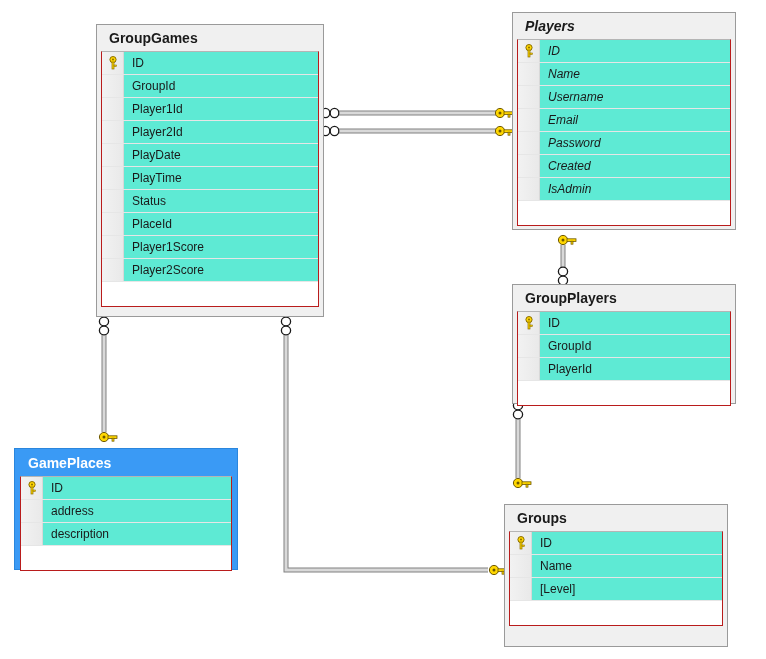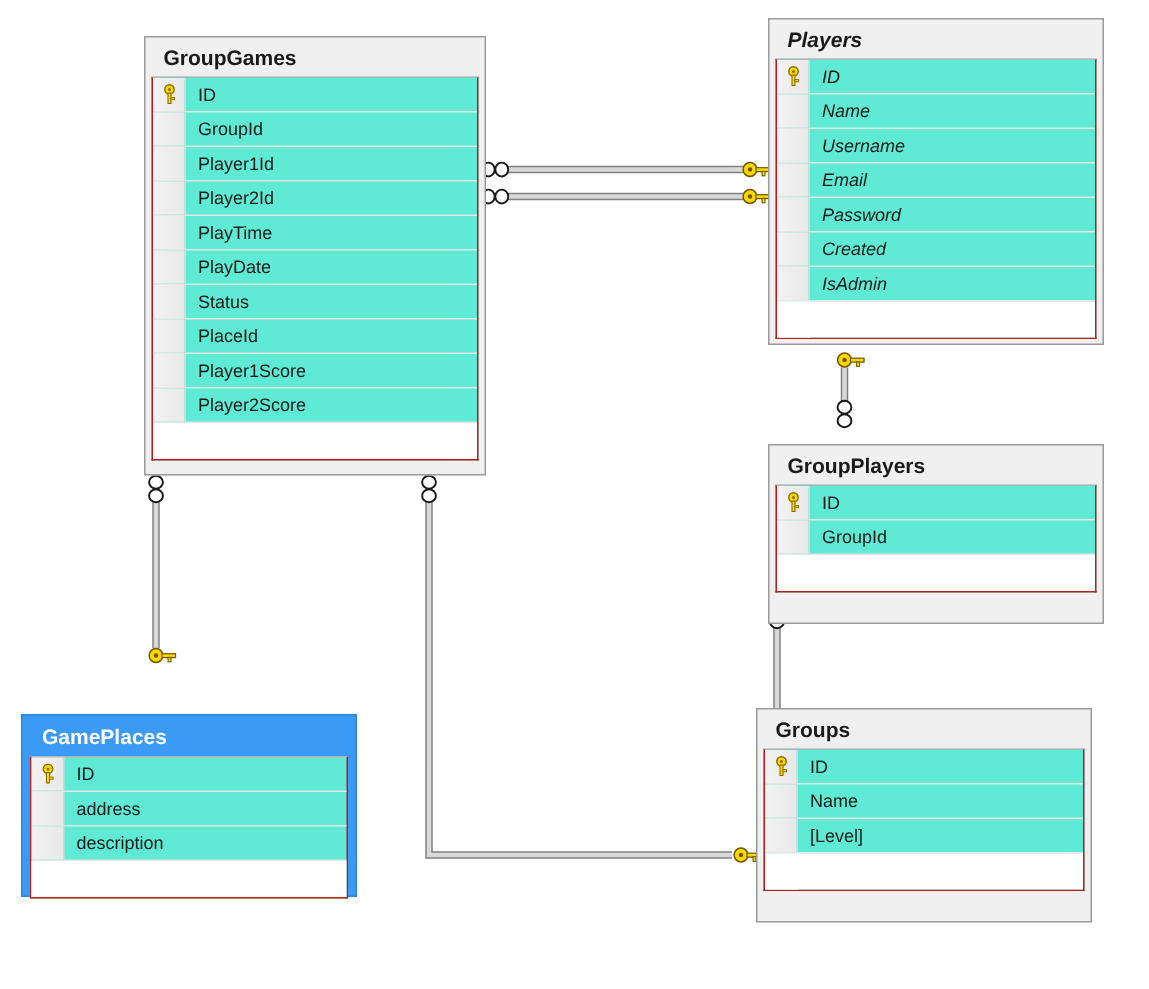--- a/index.html
+++ b/index.html
@@ -201,25 +201,25 @@
           <div class="row">
             <div class="rowhead"></div>
             <div class="colname">Player1Id</div>
           </div>
           <div class="row">
             <div class="rowhead"></div>
             <div class="colname">Player2Id</div>
           </div>
           <div class="row">
             <div class="rowhead"></div>
+            <div class="colname">PlayDate</div>
+          </div>
+          <div class="row">
+            <div class="rowhead"></div>
             <div class="colname">PlayTime</div>
-          </div>
-          <div class="row">
-            <div class="rowhead"></div>
-            <div class="colname">PlayDate</div>
           </div>
           <div class="row">
             <div class="rowhead"></div>
             <div class="colname">Status</div>
           </div>
           <div class="row">
             <div class="rowhead"></div>
             <div class="colname">PlaceId</div>
           </div>
           <div class="row">
@@ -271,44 +271,48 @@
           </div>
           <div class="row">
             <div class="rowhead"></div>
             <div class="colname">IsAdmin</div>
           </div>
           <div class="row filler">
             <div class="rowhead"></div>
           </div>
         </div>
       </div>
-      <div class="entity" style="left: 512px; top: 296px; width: 224px; height: 120px;">
+      <div class="entity" style="left: 512px; top: 284px; width: 224px; height: 120px;">
         <div class="title">GroupPlayers</div>
         <div class="grid">
           <div class="row">
             <div class="rowhead">
               <svg class="keyicon" viewBox="0 0 12 14" width="12" height="14">
                 <circle cx="6" cy="3.6" r="3.1" fill="#ffd700" stroke="#8a6d00" stroke-width="1"></circle>
                 <circle cx="6" cy="3.6" r="1" fill="#8a6d00"></circle>
                 <rect x="5" y="6" width="2" height="7" fill="#ffd700" stroke="#8a6d00" stroke-width="0.7"></rect>
                 <rect x="7" y="9" width="2.4" height="1.5" fill="#ffd700" stroke="#8a6d00" stroke-width="0.6"></rect>
               </svg>
             </div>
             <div class="colname">ID</div>
           </div>
           <div class="row">
             <div class="rowhead"></div>
             <div class="colname">GroupId</div>
           </div>
-          <div class="row filler">
-            <div class="rowhead"></div>
-          </div>
-        </div>
-      </div>
-      <div class="entity" style="left: 504px; top: 472px; width: 224px; height: 143px;">
+          <div class="row">
+            <div class="rowhead"></div>
+            <div class="colname">PlayerId</div>
+          </div>
+          <div class="row filler">
+            <div class="rowhead"></div>
+          </div>
+        </div>
+      </div>
+      <div class="entity" style="left: 504px; top: 504px; width: 224px; height: 143px;">
         <div class="title">Groups</div>
         <div class="grid">
           <div class="row">
             <div class="rowhead">
               <svg class="keyicon" viewBox="0 0 12 14" width="12" height="14">
                 <circle cx="6" cy="3.6" r="3.1" fill="#ffd700" stroke="#8a6d00" stroke-width="1"></circle>
                 <circle cx="6" cy="3.6" r="1" fill="#8a6d00"></circle>
                 <rect x="5" y="6" width="2" height="7" fill="#ffd700" stroke="#8a6d00" stroke-width="0.7"></rect>
                 <rect x="7" y="9" width="2.4" height="1.5" fill="#ffd700" stroke="#8a6d00" stroke-width="0.6"></rect>
               </svg>
@@ -321,21 +325,21 @@
           </div>
           <div class="row">
             <div class="rowhead"></div>
             <div class="colname">[Level]</div>
           </div>
           <div class="row filler">
             <div class="rowhead"></div>
           </div>
         </div>
       </div>
-      <div class="entity selected" style="left: 14px; top: 476px; width: 224px; height: 122px;">
+      <div class="entity selected" style="left: 14px; top: 448px; width: 224px; height: 122px;">
         <div class="title">GamePlaces</div>
         <div class="grid">
           <div class="row">
             <div class="rowhead">
               <svg class="keyicon" viewBox="0 0 12 14" width="12" height="14">
                 <circle cx="6" cy="3.6" r="3.1" fill="#ffd700" stroke="#8a6d00" stroke-width="1"></circle>
                 <circle cx="6" cy="3.6" r="1" fill="#8a6d00"></circle>
                 <rect x="5" y="6" width="2" height="7" fill="#ffd700" stroke="#8a6d00" stroke-width="0.7"></rect>
                 <rect x="7" y="9" width="2.4" height="1.5" fill="#ffd700" stroke="#8a6d00" stroke-width="0.6"></rect>
               </svg>

